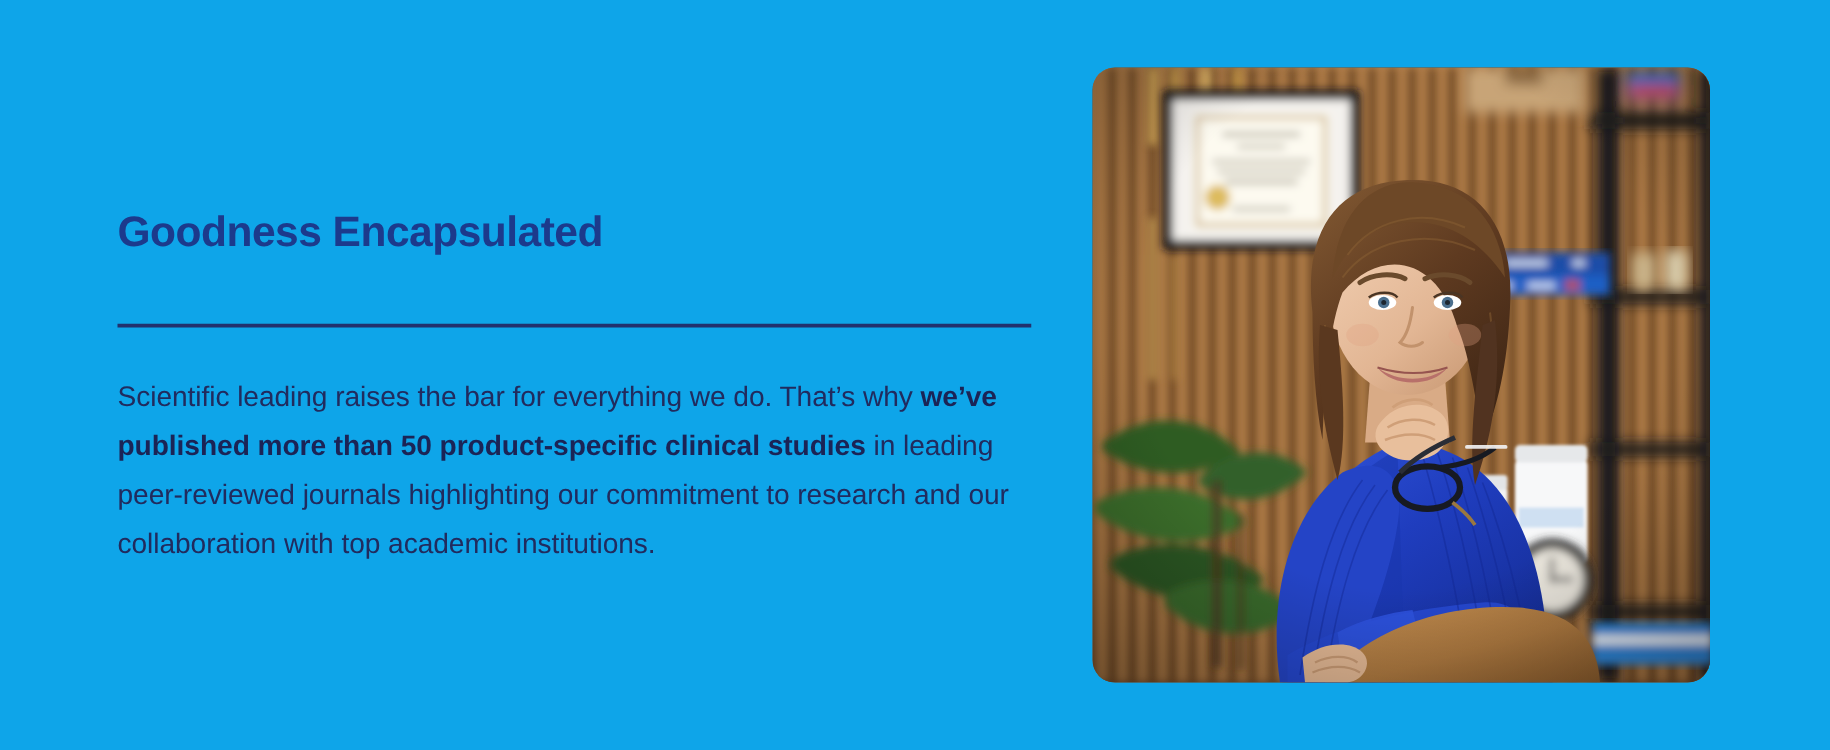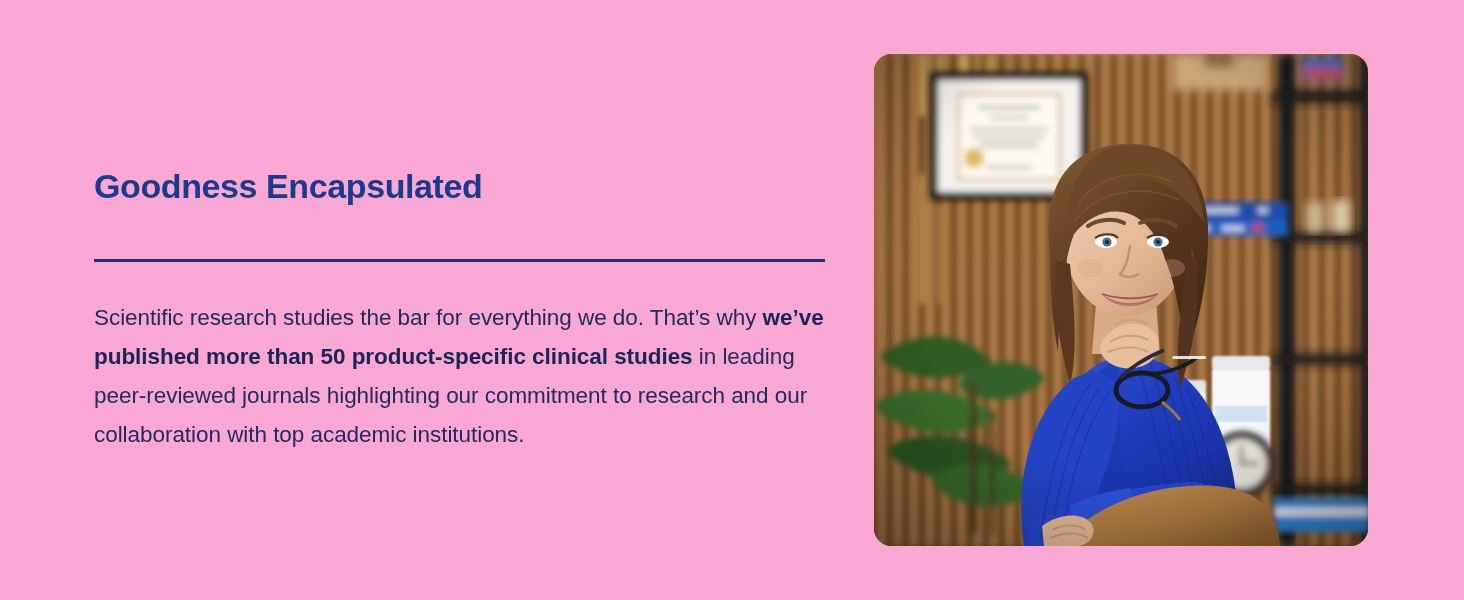--- a/index.html
+++ b/index.html
@@ -7,21 +7,21 @@
   html, body {
     width:1464px; height:600px;
     background:#ffffff;
     font-family:"Liberation Sans", sans-serif;
     overflow:hidden;
   }
 
   .banner {
     position:relative;
     width:1464px; height:600px;
-    background:#f9a8d4;
+    background:#0ea5e9;
   }
 
   
   .text-col {
     position:absolute;
     left:94px; top:0;
     width:740px; height:600px;
   }
 
   .headline {
@@ -69,21 +69,21 @@
 <body>
 
 <div class="banner">
 
   <div class="text-col">
 
     <h2 class="headline">Goodness Encapsulated</h2>
 
     <div class="rule"></div>
 
-    <p class="body-copy"><span>Scientific research studies the bar for everything we do. That’s why </span><span class="strong">we’ve published more than 50 product-specific clinical studies</span><span> in leading peer-reviewed journals highlighting our commitment to research and our collaboration with top academic institutions.</span></p>
+    <p class="body-copy"><span>Scientific leading raises the bar for everything we do. That’s why </span><span class="strong">we’ve published more than 50 product-specific clinical studies</span><span> in leading peer-reviewed journals highlighting our commitment to research and our collaboration with top academic institutions.</span></p>
   </div>
 
   <div class="photo">
     <svg viewBox="0 0 494 492" preserveAspectRatio="xMidYMid slice" role="img">
       <defs>
         <linearGradient id="woodBase" x1="0" y1="0" x2="0" y2="1">
           <stop offset="0%" stop-color="#b3814d"></stop>
           <stop offset="45%" stop-color="#9e6b3a"></stop>
           <stop offset="100%" stop-color="#6d4523"></stop>
         </linearGradient>

